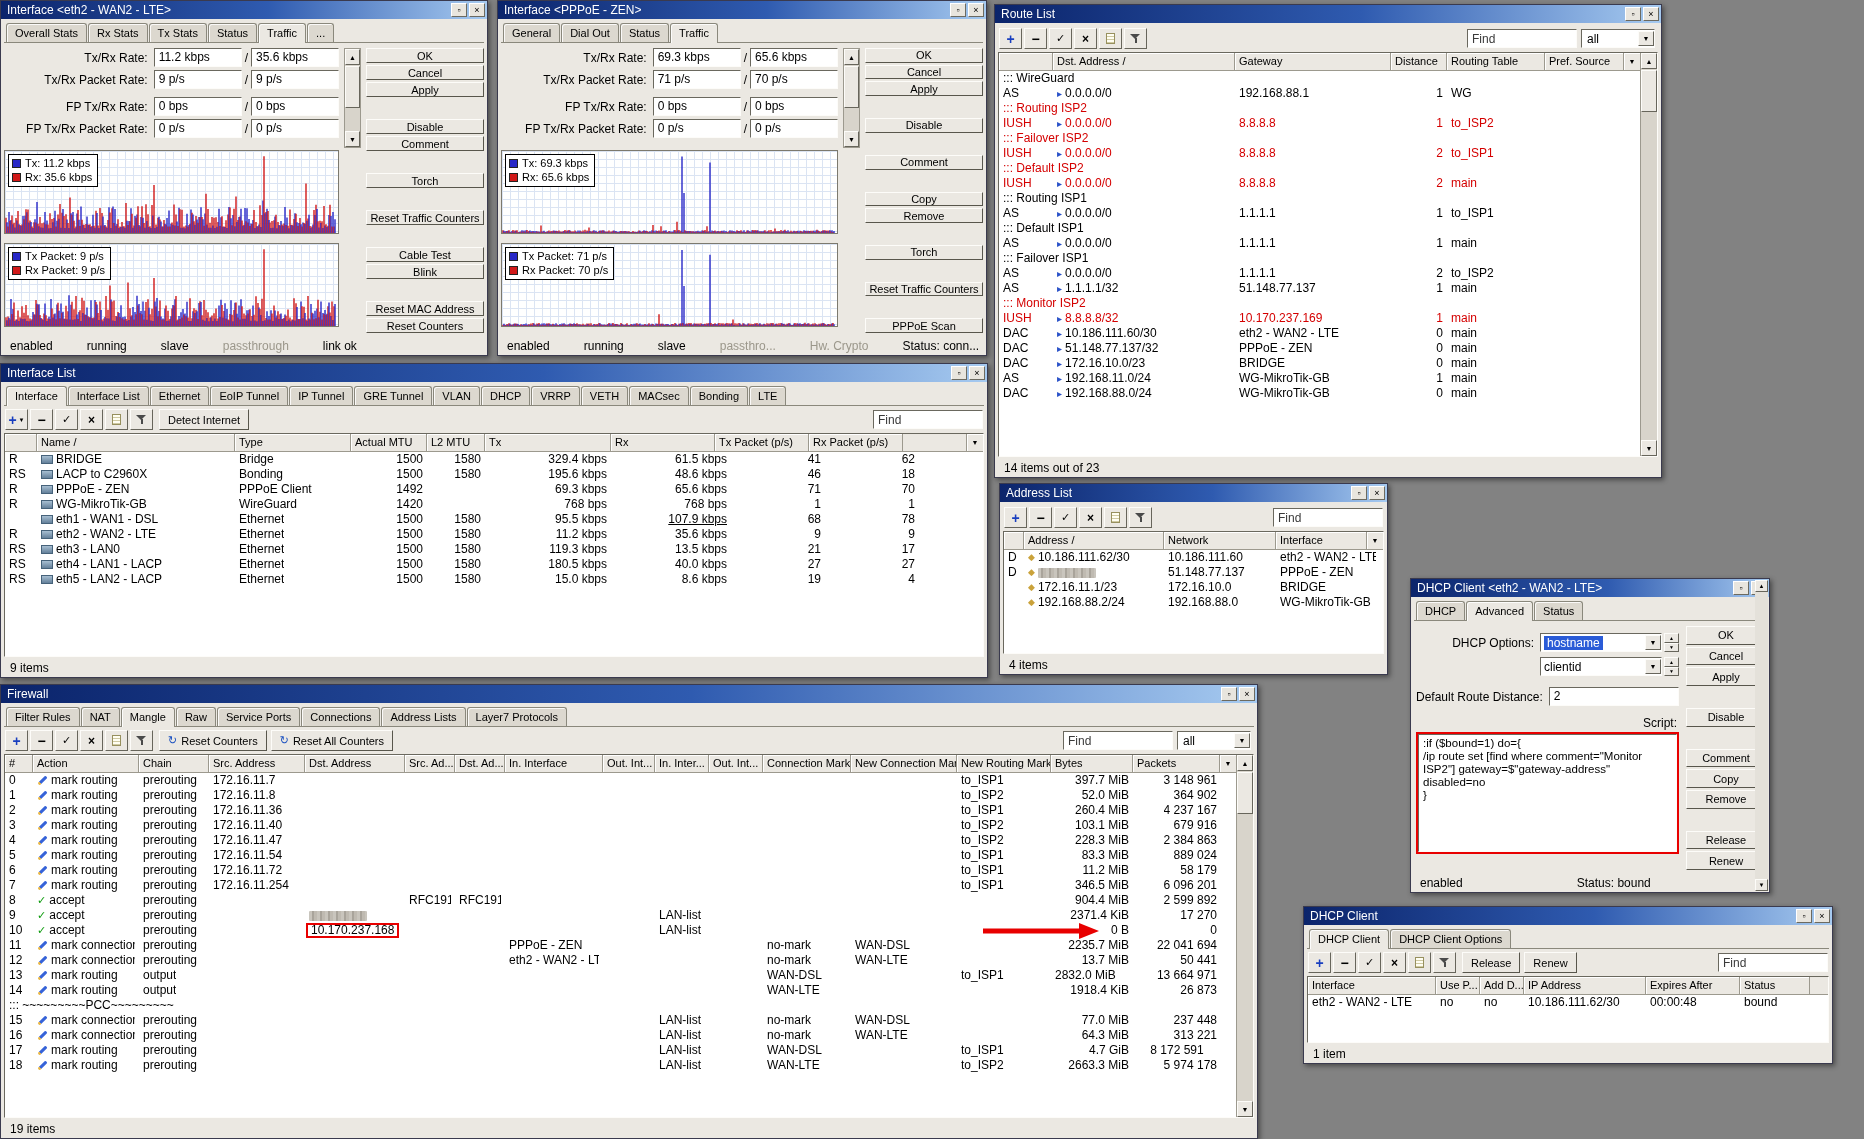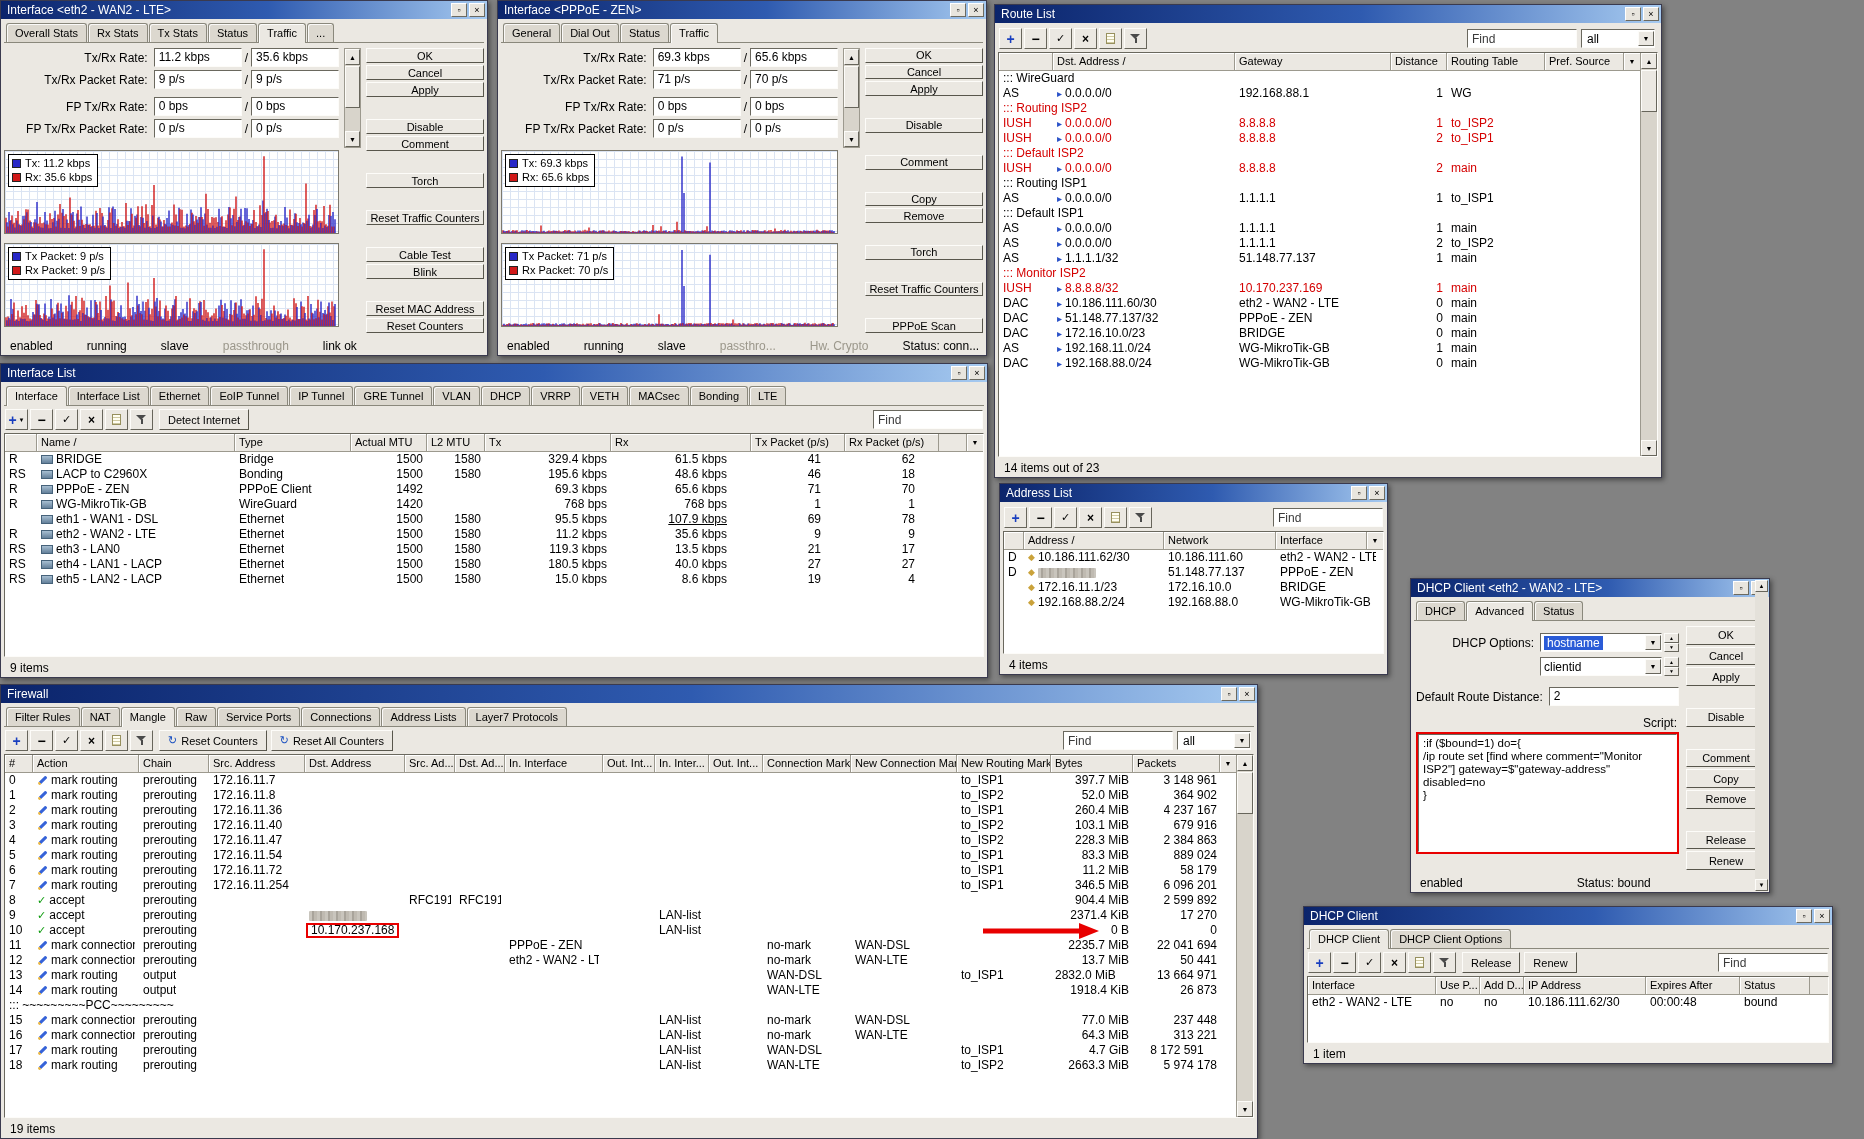--- a/index.html
+++ b/index.html
@@ -1716,20 +1716,23 @@
               </div>
               <div class="td red" style="width: 56px; justify-content: flex-end;">
                 <span>1</span>
               </div>
               <div class="td red" style="width: 98px;">
                 <span>to_ISP2</span>
               </div>
               <div class="td red" style="width: 90px;"></div>
             </div>
             <div class="tr">
+              <div class="comment-td red">::: Failover ISP2</div>
+            </div>
+            <div class="tr">
               <div class="td red" style="width: 54px;">
                 <span>IUSH</span>
               </div>
               <div class="td red" style="width: 182px;">
                 <span class="ci-route">▸</span>
                 <span>0.0.0.0/0</span>
               </div>
               <div class="td red" style="width: 156px;">
                 <span>8.8.8.8</span>
               </div>
@@ -1799,20 +1802,23 @@
               <div class="td" style="width: 156px;">
                 <span>1.1.1.1</span>
               </div>
               <div class="td" style="width: 56px; justify-content: flex-end;">
                 <span>1</span>
               </div>
               <div class="td" style="width: 98px;">
                 <span>main</span>
               </div>
               <div class="td" style="width: 90px;"></div>
+            </div>
+            <div class="tr">
+              <div class="comment-td">::: Failover ISP1</div>
             </div>
             <div class="tr">
               <div class="td" style="width: 54px;">
                 <span>AS</span>
               </div>
               <div class="td" style="width: 182px;">
                 <span class="ci-route">▸</span>
                 <span>0.0.0.0/0</span>
               </div>
               <div class="td" style="width: 156px;">
@@ -2033,21 +2039,21 @@
     <div class="tablewrap">
       <div class="tcol">
         <div class="thead">
           <span class="th-more">▼</span>
         <div class="th" style="width: 32px;"></div>
             <div class="th" style="width: 198px;">Name  /</div>
             <div class="th" style="width: 116px;">Type</div>
             <div class="th" style="width: 76px;">Actual MTU</div>
             <div class="th" style="width: 58px;">L2 MTU</div>
             <div class="th" style="width: 126px;">Tx</div>
-            <div class="th" style="width: 140px;">Rx</div>
+            <div class="th" style="width: 104px;">Rx</div>
             <div class="th" style="width: 94px;">Tx Packet (p/s)</div>
             <div class="th" style="width: 94px;">Rx Packet (p/s)</div>
           </div>
         <div class="tbody">
             <div class="tr">
               <div class="td" style="width: 32px;">
                 <span>R</span>
               </div>
               <div class="td" style="width: 198px;">
                 <span class="ci-iface"></span>
@@ -2176,21 +2182,21 @@
               <div class="td" style="width: 58px; justify-content: flex-end;">
                 <span>1580</span>
               </div>
               <div class="td" style="width: 126px; justify-content: flex-end;">
                 <span>95.5 kbps</span>
               </div>
               <div class="td" style="width: 120px; justify-content: flex-end; text-decoration: underline;">
                 <span>107.9 kbps</span>
               </div>
               <div class="td" style="width: 94px; justify-content: flex-end;">
-                <span>69</span>
+                <span>68</span>
               </div>
               <div class="td" style="width: 94px; justify-content: flex-end;">
                 <span>78</span>
               </div>
             </div>
             <div class="tr">
               <div class="td" style="width: 32px;">
                 <span>R</span>
               </div>
               <div class="td" style="width: 198px;">

